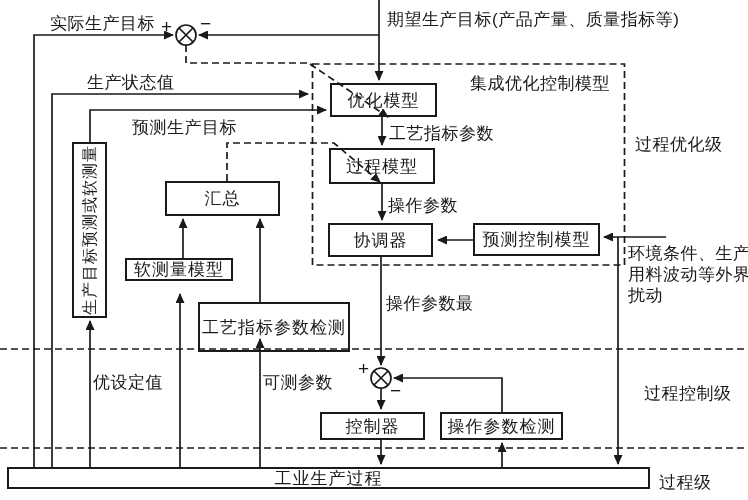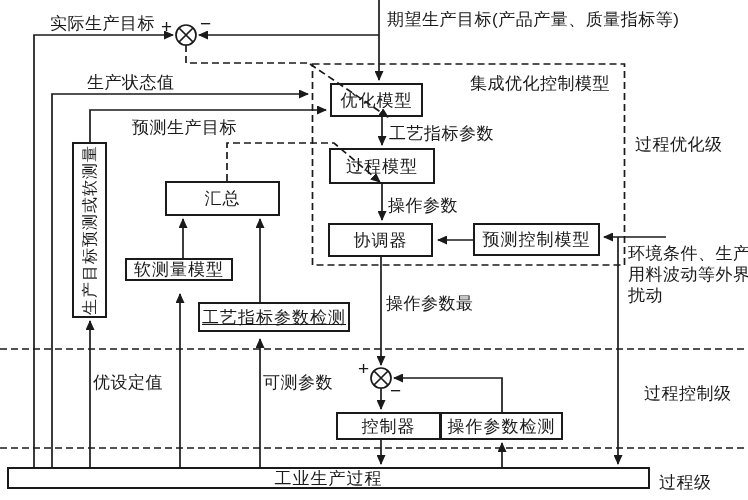--- a/index.html
+++ b/index.html
@@ -21,28 +21,28 @@
   .lbl{position:absolute;font-size:17px;white-space:nowrap;z-index:1;letter-spacing:0.5px;}
   .lbl .ln{display:block;line-height:21px;}
   .sign{position:absolute;font-size:19px;line-height:1;z-index:3;}
   svg.lines{position:absolute;left:0;top:0;z-index:2;pointer-events:none;}
 </style>
 </head>
 <body>
 
 <div class="stage">
 
-  <div class="box" style="left:330px;top:83px;width:93px;height:34px;">优化模型</div>
+  <div class="box" style="left:330px;top:83px;width:107px;height:34px;">优化模型</div>
   <div class="box" style="left:329px;top:148px;width:106px;height:36px;">过程模型</div>
   <div class="box" style="left:328px;top:223px;width:105px;height:34px;">协调器</div>
   <div class="box" style="left:473px;top:223px;width:127px;height:33px;">预测控制模型</div>
   <div class="box" style="left:165px;top:181px;width:115px;height:35px;">汇总</div>
   <div class="box" style="left:125px;top:258px;width:108px;height:23px;">软测量模型</div>
-  <div class="box" style="left:198px;top:302px;width:152px;height:30px;text-decoration:underline;">工艺指标参数检测</div>
-  <div class="box" style="left:320px;top:412px;width:105px;height:28px;margin-left:16px;">控制器</div>
+  <div class="box" style="left:198px;top:302px;width:152px;height:50px;">工艺指标参数检测</div>
+  <div class="box" style="left:320px;top:412px;width:105px;height:28px;">控制器</div>
   <div class="box" style="left:440px;top:412px;width:123px;height:28px;">操作参数检测</div>
   <div class="box" style="left:7px;top:467px;width:643px;height:22px;">工业生产过程</div>
   <div class="box vbox" style="left:72px;top:142px;width:35px;height:176px;">
     <span class="vtext">生产目标预测或软测量</span>
   </div>
 
   <div class="lbl" style="left:50px;top:12px;">实际生产目标</div>
   <div class="lbl" style="left:387px;top:8px;">期望生产目标(产品产量、质量指标等)</div>
   <div class="lbl" style="left:87px;top:71px;">生产状态值</div>
   <div class="lbl" style="left:132px;top:116px;">预测生产目标</div>

